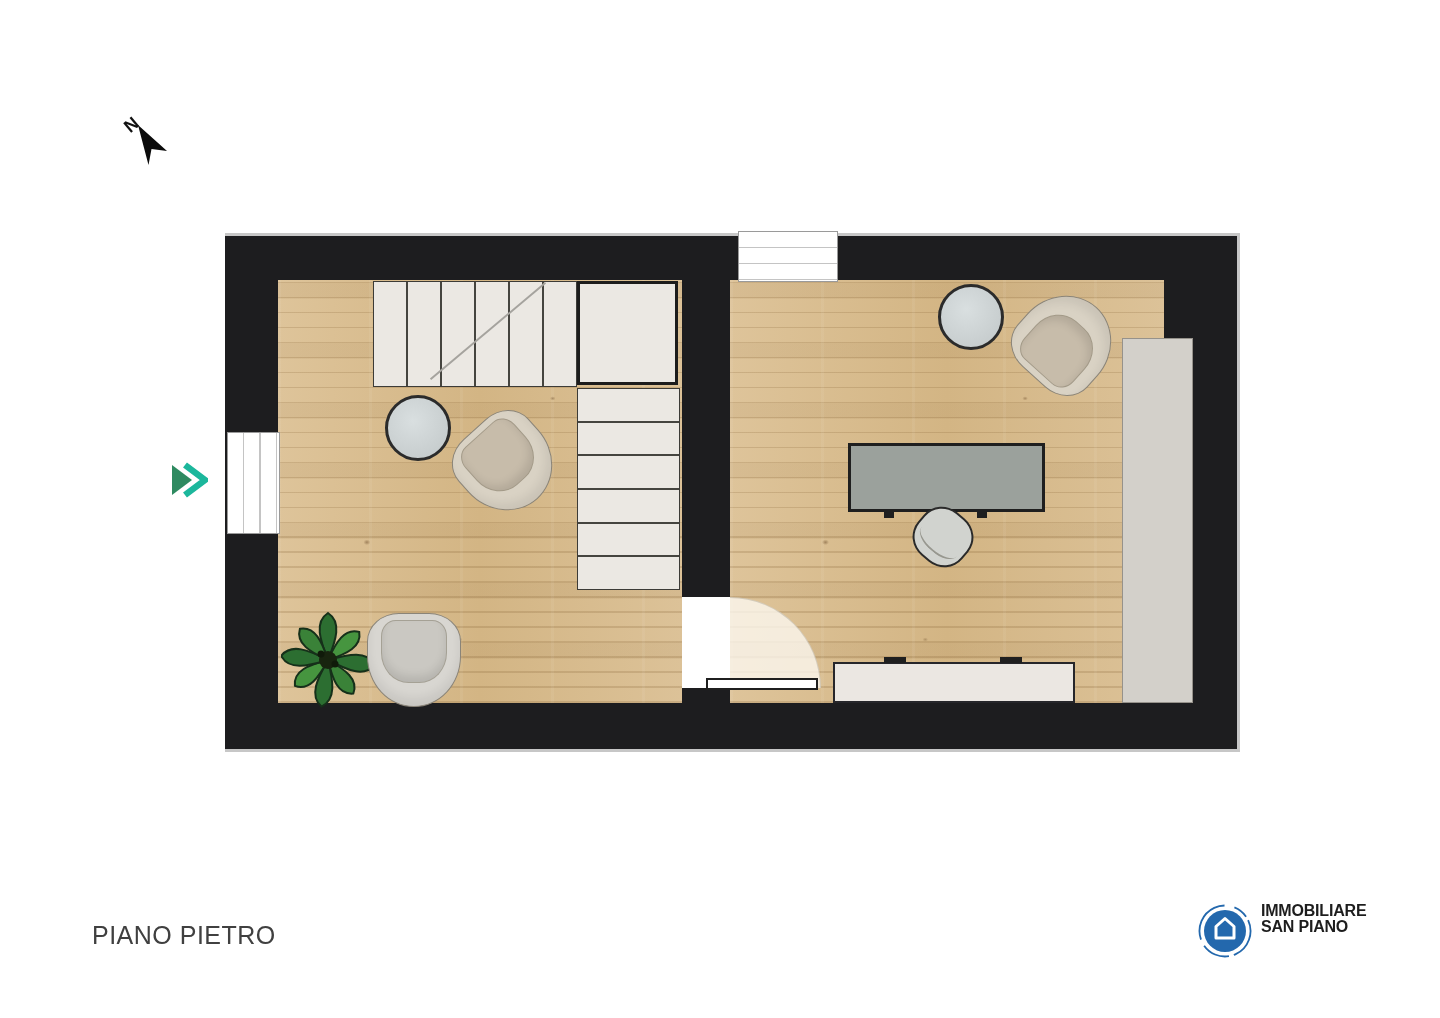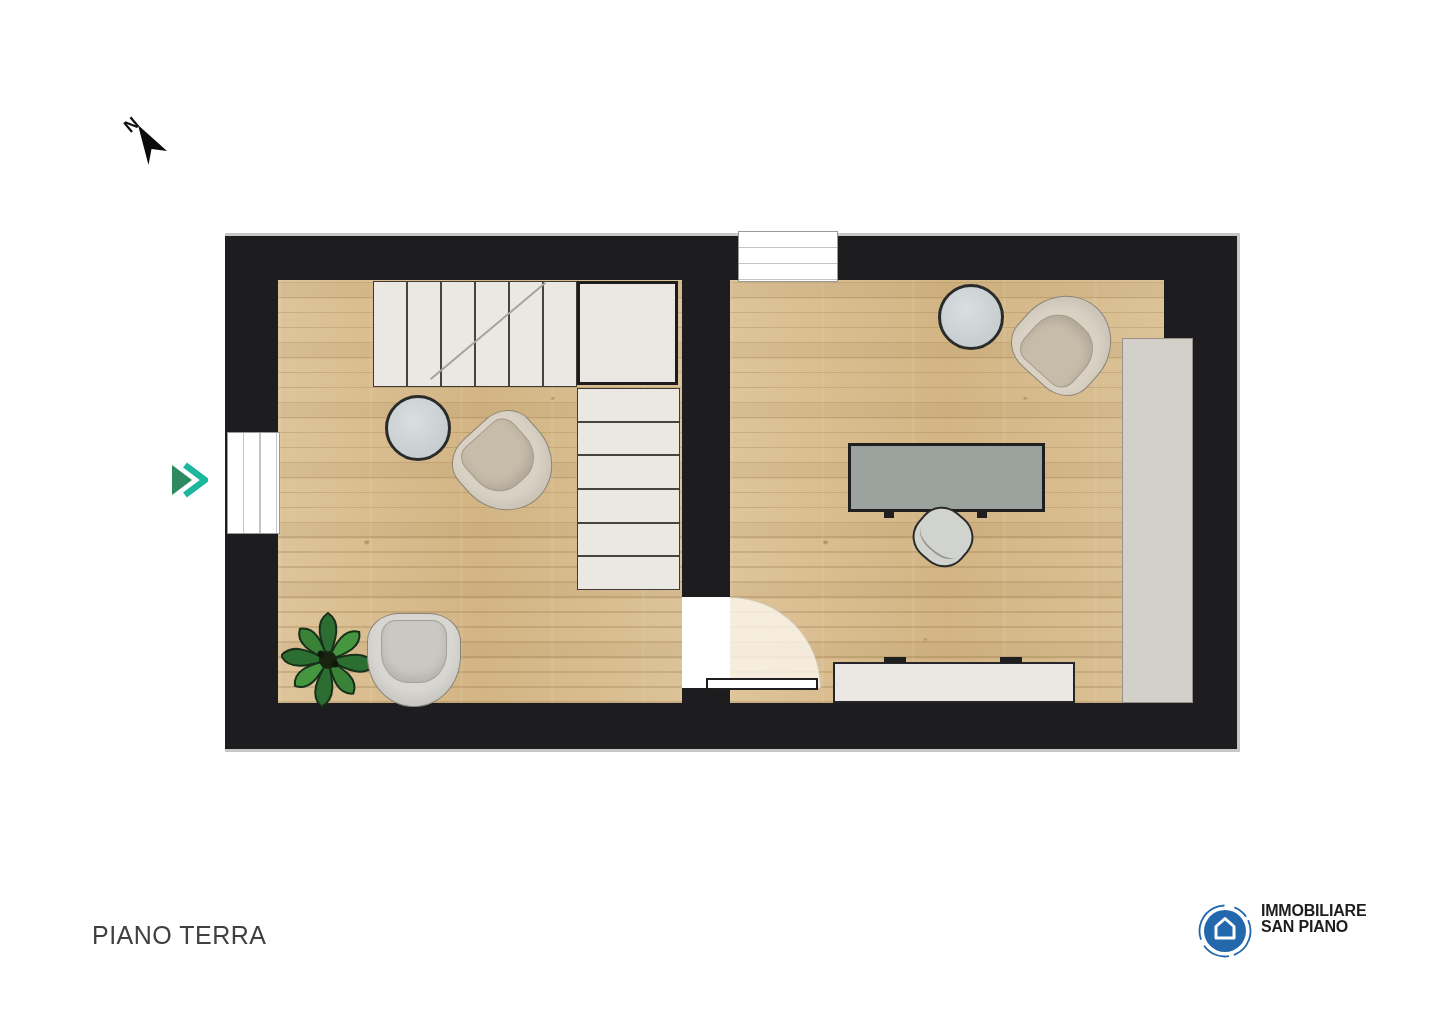--- a/index.html
+++ b/index.html
@@ -219,21 +219,21 @@
     <div class="desk-nub nub-2"></div>
     <div class="desk-chair">
       <div class="seam"></div>
     </div>
     <div class="cabinet"></div>
     <div class="sideboard"></div>
     <div class="sb-tab tab-1"></div>
     <div class="sb-tab tab-2"></div>
   </div>
 
-  <div class="floor-title">PIANO TERRA</div>
+  <div class="floor-title">PIANO PIETRO</div>
 
   <div class="brand">
     <svg width="56" height="56" viewBox="0 0 56 56" xmlns="http://www.w3.org/2000/svg">
       <circle cx="28" cy="28" r="25.5" fill="none" stroke="#2368ad" stroke-width="1.8" stroke-dasharray="42 5 28 7 48 10 15 6" transform="rotate(-25 28 28)"></circle>
       <circle cx="28" cy="28" r="21" fill="#2368ad"></circle>
       <path d="M19 35 L19 23.5 L28 15.5 L37 23.5 L37 35 Z" fill="none" stroke="#ffffff" stroke-width="3" stroke-linejoin="round"></path>
     </svg>
     <div class="brand-text">
       <div class="brand-line">IMMOBILIARE</div>
       <div class="brand-line">SAN PIANO</div>

